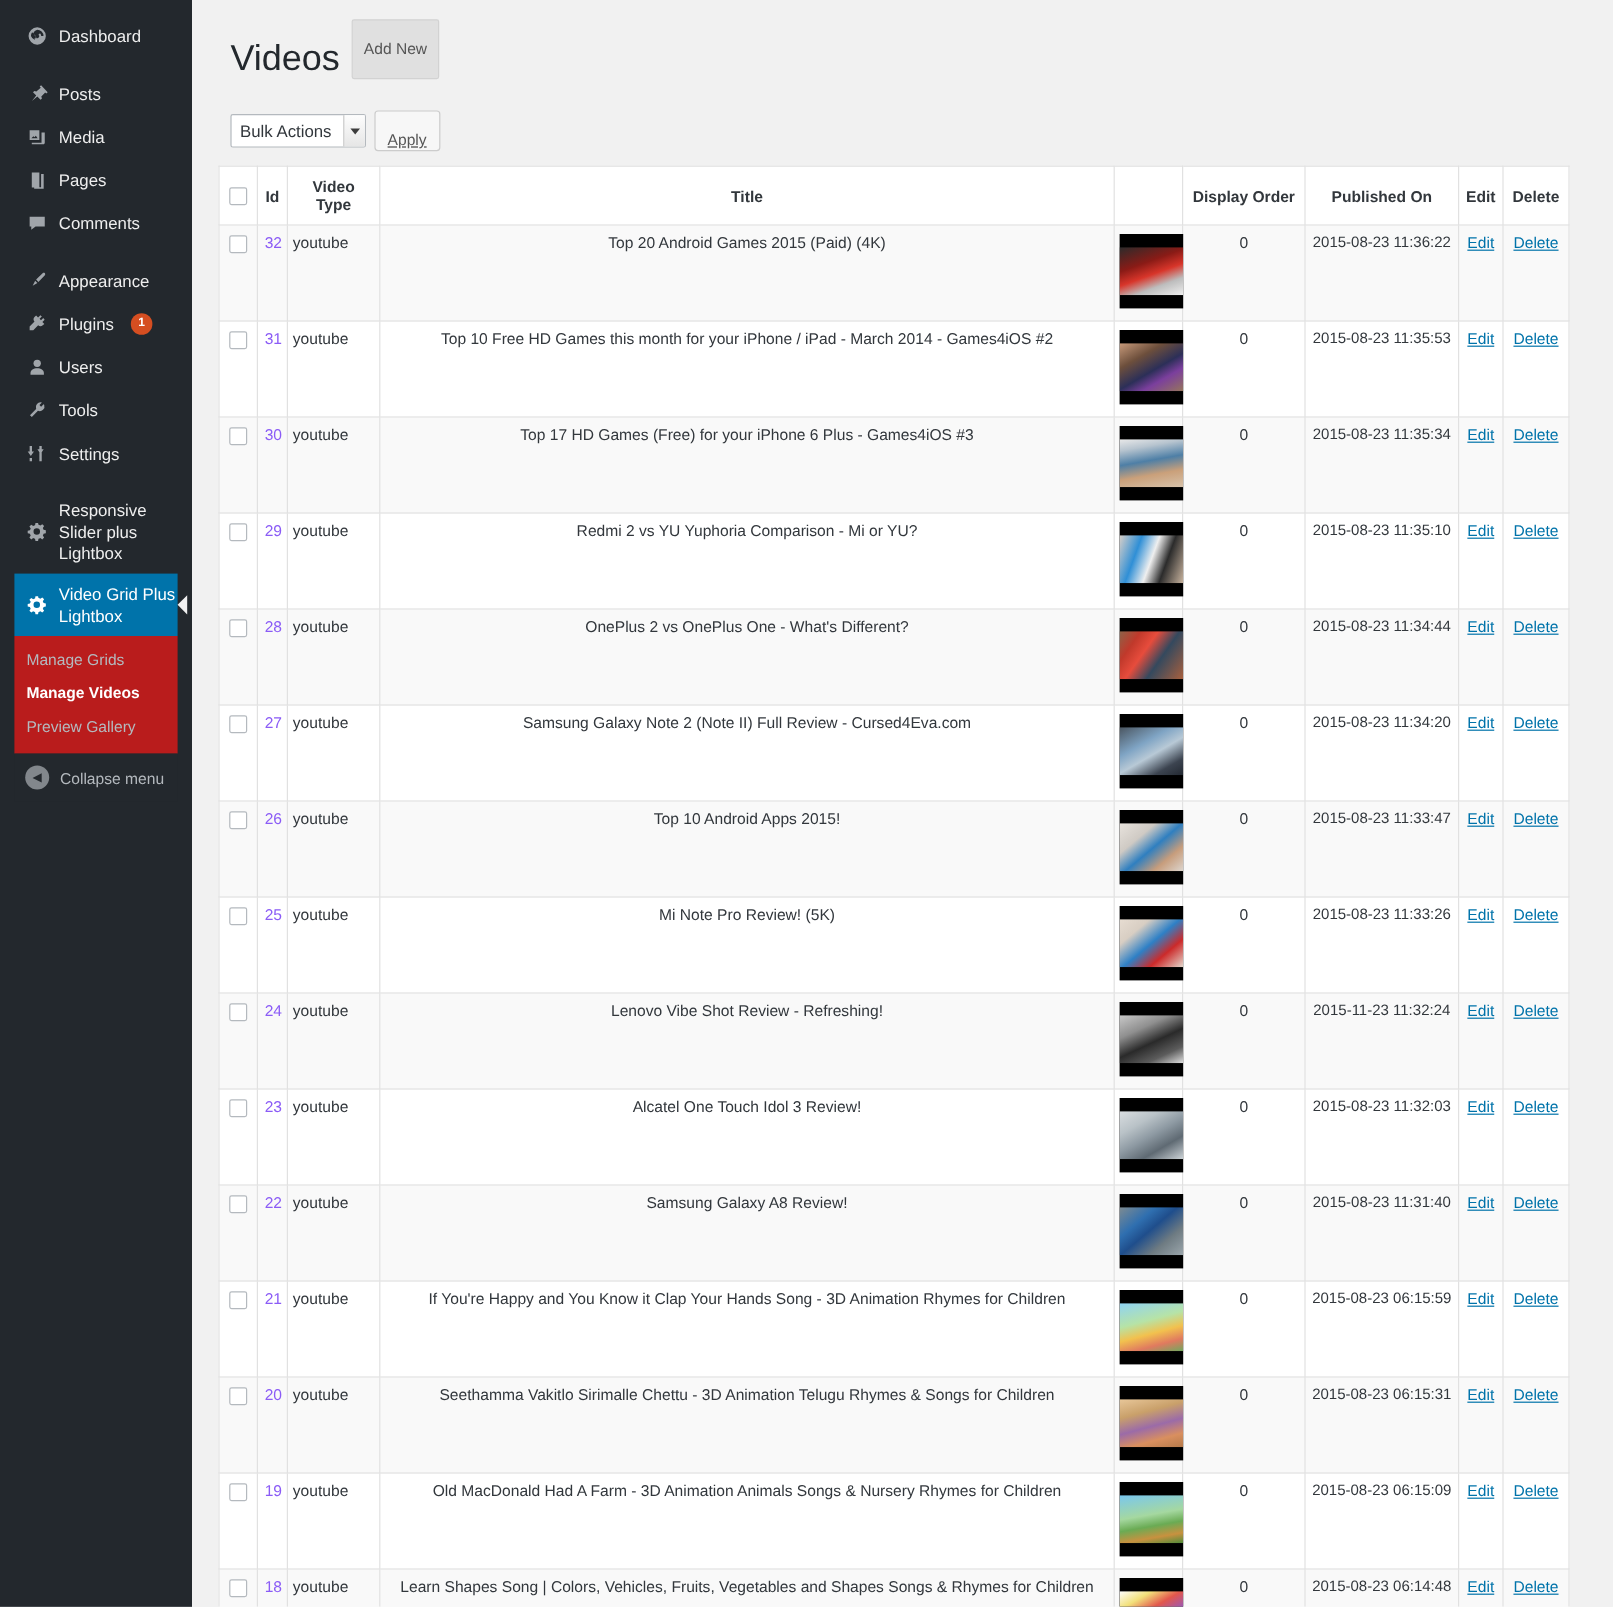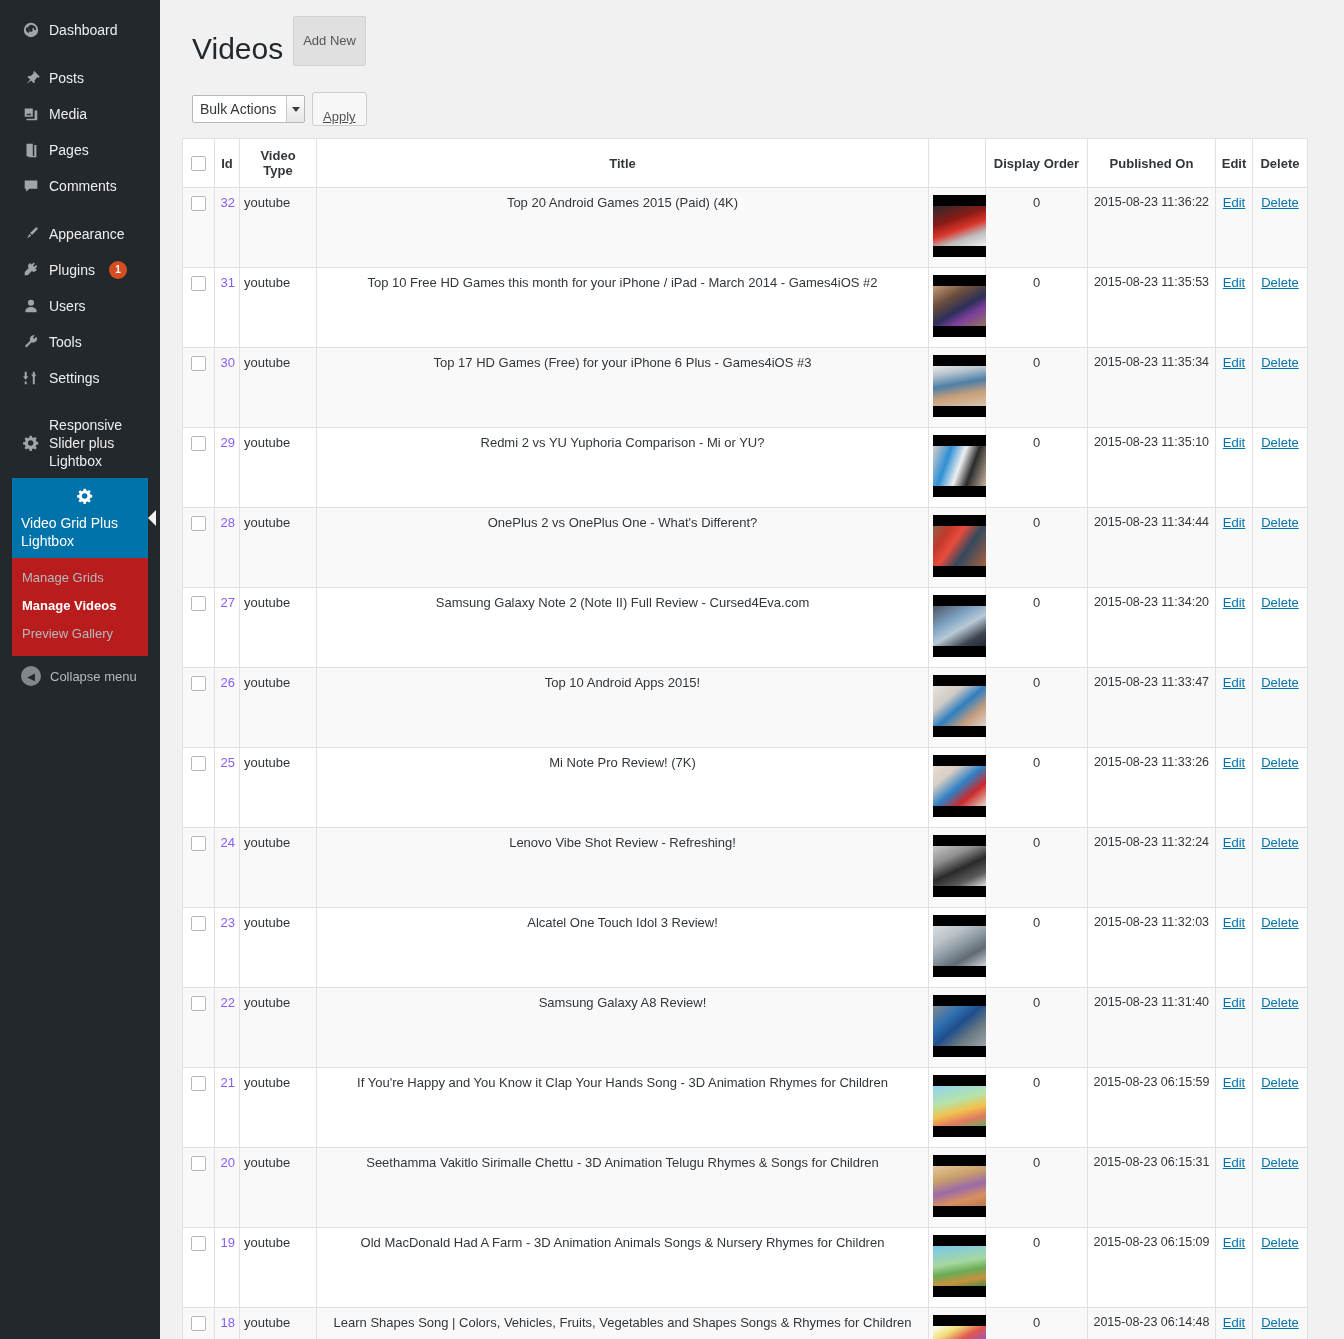--- a/index.html
+++ b/index.html
@@ -35,21 +35,20 @@
     line-height: 18px;
     position: relative;
     cursor: pointer;
     min-height: 34px;
   }
   .menu-item .mi-label { white-space: normal; }
   .menu-item.active {
     background: #0073aa;
     color: #fff;
     font-weight: 400;
-    flex-direction: column;
   }
   .menu-item.active::after {
     content: "";
     position: absolute;
     right: -8px;
     top: 50%;
     transform: translateY(-50%);
     border-top: 8px solid transparent;
     border-bottom: 8px solid transparent;
     border-right: 8px solid #f1f1f1;
@@ -534,39 +533,39 @@
                 </span></span></td>
             <td class="c-order">0</td>
             <td class="c-pub">2015-08-23 11:33:47</td>
             <td class="c-edit"><a>Edit</a></td>
             <td class="c-del"><a>Delete</a></td>
           </tr>
           <tr class="even">
             <td class="c-cb"><input type="checkbox" class="row-cb" style=""></td>
             <td class="c-id">25</td>
             <td class="c-type">youtube</td>
-            <td class="c-title">Mi Note Pro Review! (7K)</td>
+            <td class="c-title">Mi Note Pro Review! (5K)</td>
             <td class="c-thumb"><span class="thumb"><span class="band">
                   <span class="bg" style="background:linear-gradient(140deg,#e7ddd2 0%,#d8cec3 25%,#2e80c6 50%,#cc2a2a 72%,#e3d9ce 100%)"></span>
                 </span></span></td>
             <td class="c-order">0</td>
             <td class="c-pub">2015-08-23 11:33:26</td>
             <td class="c-edit"><a>Edit</a></td>
             <td class="c-del"><a>Delete</a></td>
           </tr>
           <tr class="odd">
             <td class="c-cb"><input type="checkbox" class="row-cb" style=""></td>
             <td class="c-id">24</td>
             <td class="c-type">youtube</td>
             <td class="c-title">Lenovo Vibe Shot Review - Refreshing!</td>
             <td class="c-thumb"><span class="thumb"><span class="band">
                   <span class="bg" style="background:linear-gradient(155deg,#c9c9c9 0%,#8f8f8f 30%,#2a2a2a 55%,#5c5c5c 78%,#e0e0e0 100%)"></span>
                 </span></span></td>
             <td class="c-order">0</td>
-            <td class="c-pub">2015-08-23 11:32:24</td>
+            <td class="c-pub">2015-11-23 11:32:24</td>
             <td class="c-edit"><a>Edit</a></td>
             <td class="c-del"><a>Delete</a></td>
           </tr>
           <tr class="even">
             <td class="c-cb"><input type="checkbox" class="row-cb" style=""></td>
             <td class="c-id">23</td>
             <td class="c-type">youtube</td>
             <td class="c-title">Alcatel One Touch Idol 3 Review!</td>
             <td class="c-thumb"><span class="thumb"><span class="band">
                   <span class="bg" style="background:linear-gradient(150deg,#d9dde0 0%,#b9c2c7 28%,#8e9aa3 50%,#5f6a73 72%,#cdd4d8 100%)"></span>

